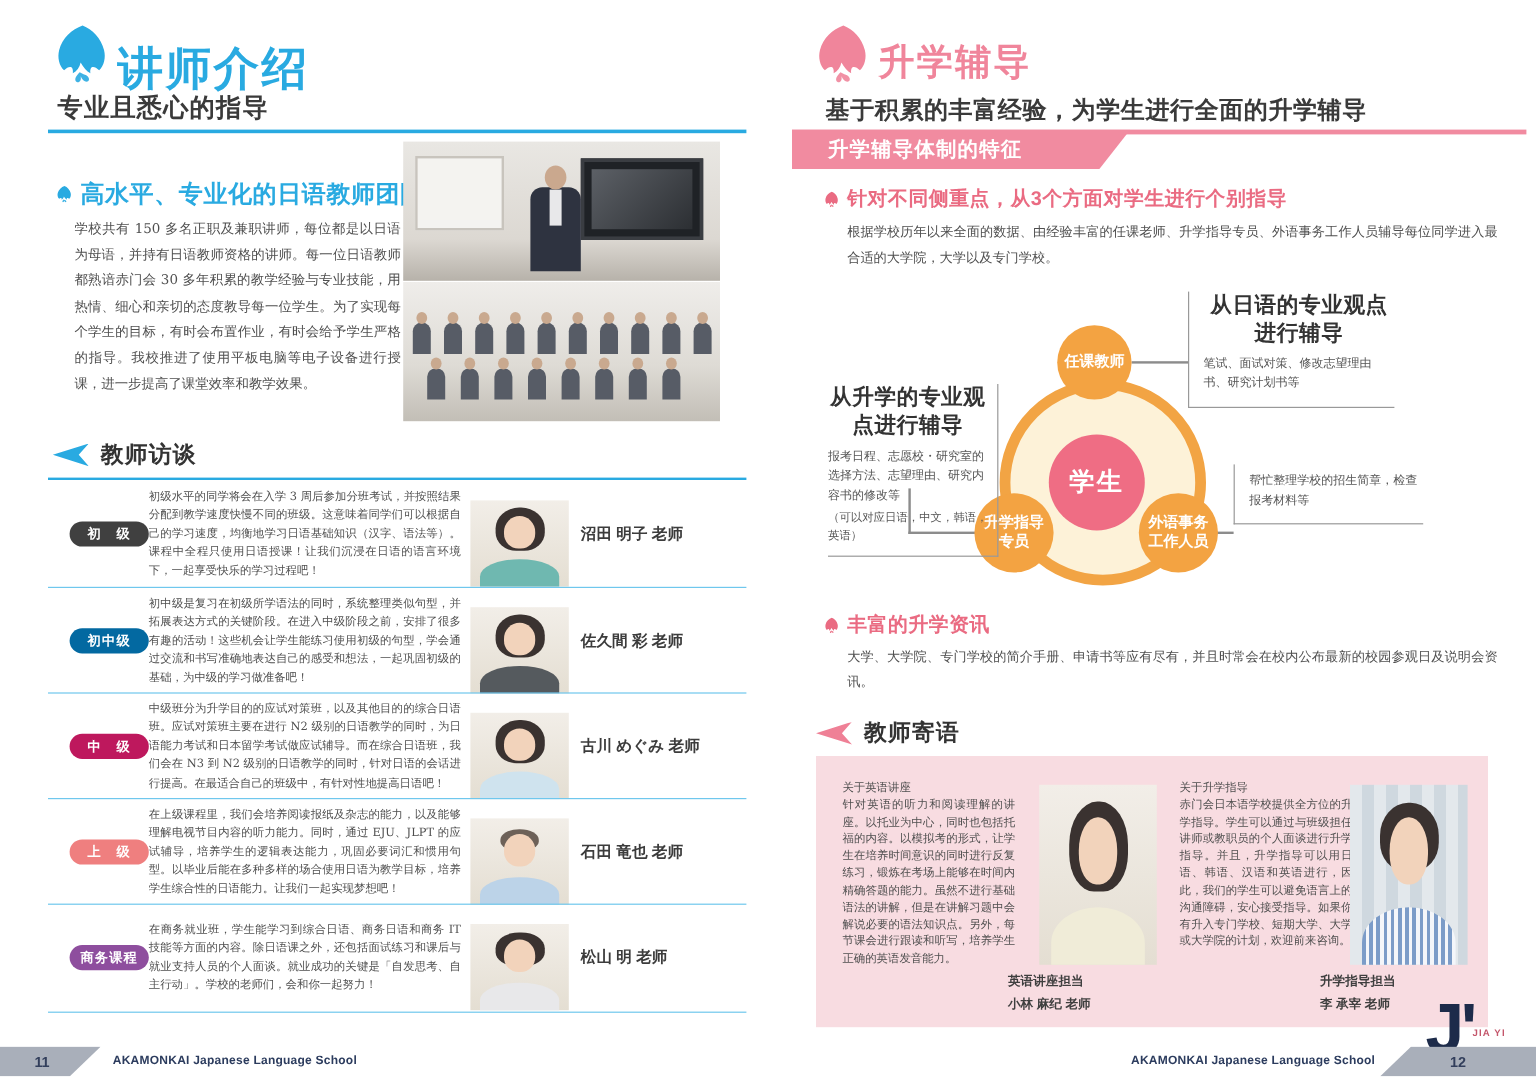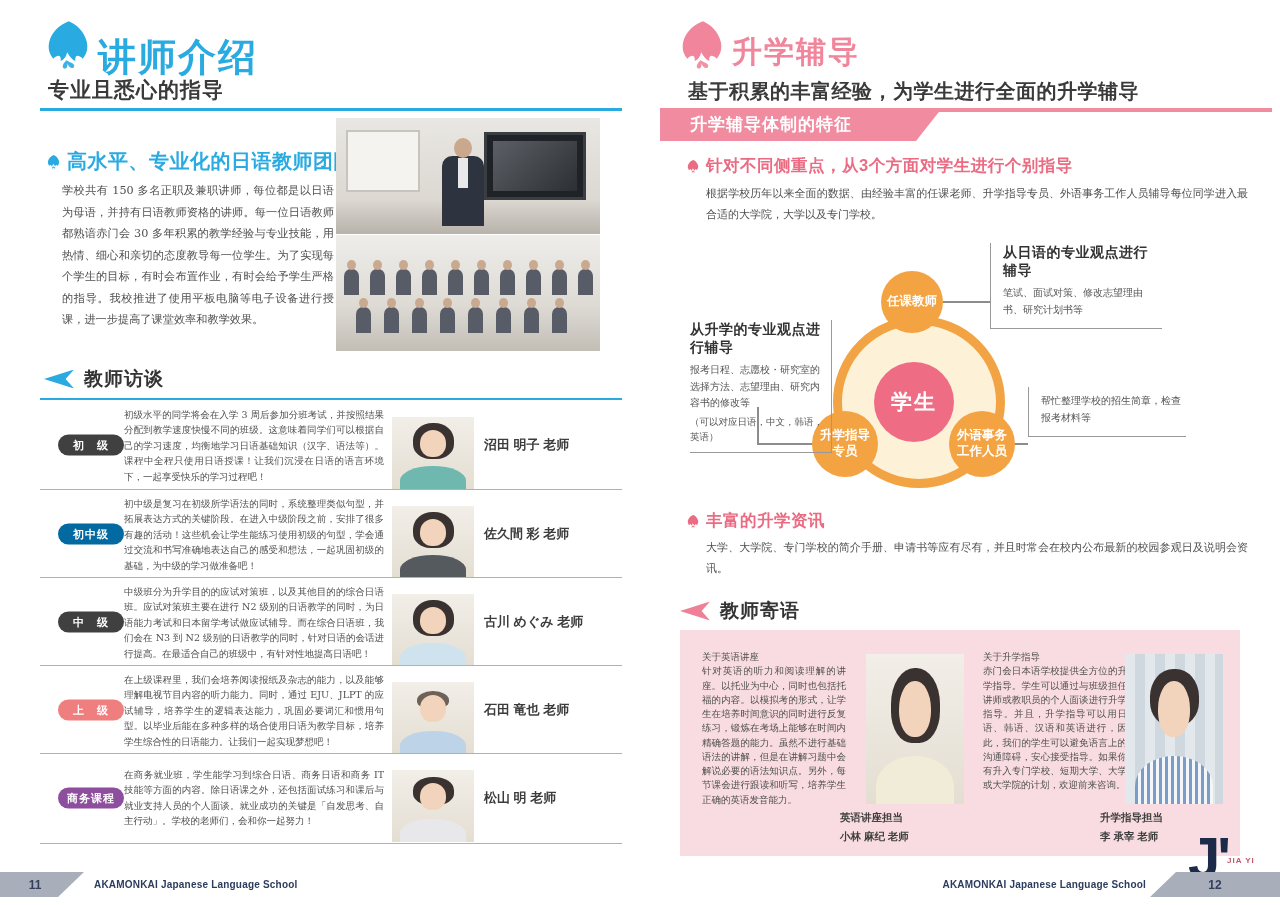--- a/index.html
+++ b/index.html
@@ -71,21 +71,21 @@
 
   
   .diagram{position:absolute;left:660px;top:235px;width:590px;height:260px;}
   .bigcircle{position:absolute;left:173px;top:81px;width:172px;height:172px;border-radius:50%;
              background:#fdf2d8;border:9px solid #f2a444;box-sizing:border-box;}
   .node{position:absolute;border-radius:50%;background:#f3a342;color:#fff;font-weight:bold;
         display:flex;align-items:center;justify-content:center;text-align:center;line-height:1.25;}
   .node.center{background:#ef6d84;font-size:21px;letter-spacing:2px;}
   .conn{position:absolute;background:#8c8c8c;}
   .dbox{position:absolute;box-sizing:border-box;}
-  .dbox .t{font-size:14px;font-weight:bold;color:#333;line-height:1.3;letter-spacing:.5px;}
+  .dbox .t{font-size:18px;font-weight:bold;color:#333;line-height:1.3;letter-spacing:.5px;text-align:center;}
   .dbox .b{margin-top:6px;font-size:10px;color:#555;line-height:1.65;}
   .dbox .n{margin-top:2px;font-size:9.5px;color:#555;line-height:1.6;}
   .dbox.tr{left:330px;top:8px;width:172px;border-left:1.5px solid #999;border-bottom:1.5px solid #999;padding:0 0 10px 12px;}
   .dbox.lf{left:30px;top:85px;width:142px;border-right:1.5px solid #999;border-bottom:1.5px solid #999;padding:0 8px 8px 0;min-height:85px;}
   .dbox.br{left:368px;top:152px;width:158px;border-left:1.5px solid #999;border-bottom:1.5px solid #999;padding:0 0 10px 12px;}
 
   
   .msg-box{position:absolute;left:680px;top:630px;width:560px;height:226px;background:#f8dce1;overflow:hidden;}
   .msg-text{position:absolute;top:20px;width:144px;font-size:9.5px;line-height:1.5;}
   .msg-photo{position:absolute;top:24px;width:98px;height:150px;}
@@ -191,21 +191,21 @@
     <div class="iv-photo portrait" style="--shirt:#555a5e;">
         <span class="hair"></span>
         <span class="face"></span>
         <span class="torso"></span>
       </div>
     <div class="iv-name">佐久間 彩 老师</div>
   </div>
   <div class="iv-sep" style="top:577px;"></div>
 
   <div class="iv-row" style="top:578px;">
-    <span class="badge" style="background: #404040;">中　级</span>
+    <span class="badge" style="background: #be185d;">中　级</span>
     <div class="iv-text serifbody">中级班分为升学目的的应试对策班，以及其他目的的综合日语班。应试对策班主要在进行 N2 级别的日语教学的同时，为日语能力考试和日本留学考试做应试辅导。而在综合日语班，我们会在 N3 到 N2 级别的日语教学的同时，针对日语的会话进行提高。在最适合自己的班级中，有针对性地提高日语吧！</div>
     <div class="iv-photo portrait" style="--shirt:#cfe3ee;">
         <span class="hair"></span>
         <span class="face"></span>
         <span class="torso"></span>
       </div>
     <div class="iv-name">古川 めぐみ 老师</div>
   </div>
   <div class="iv-sep" style="top:665px;"></div>
 

